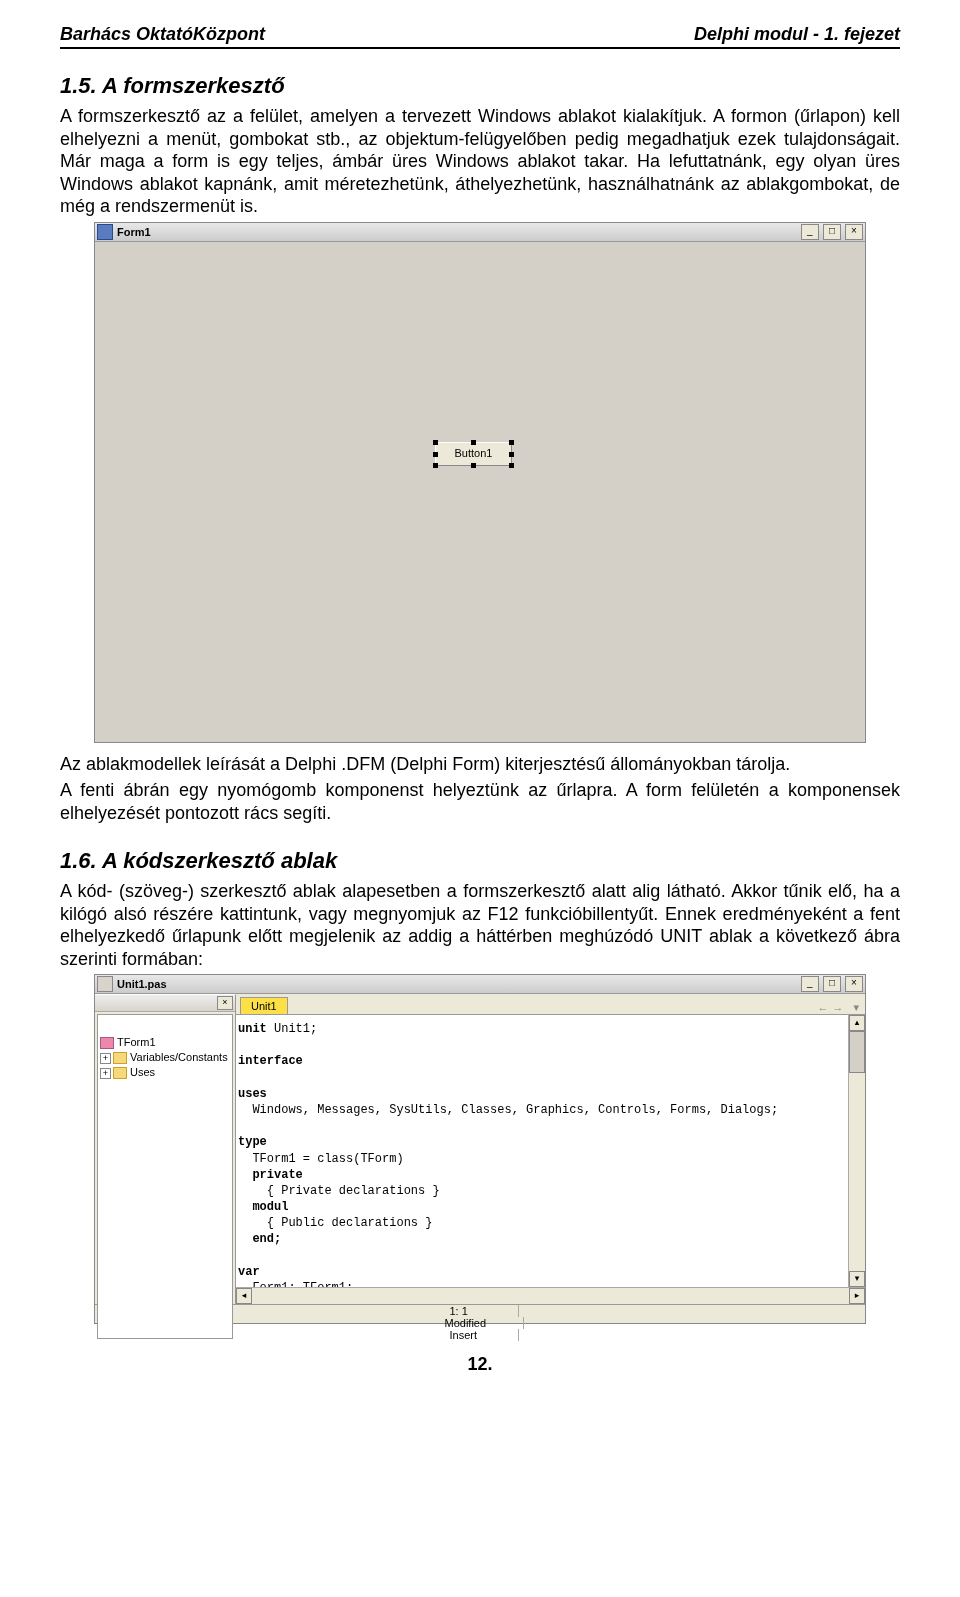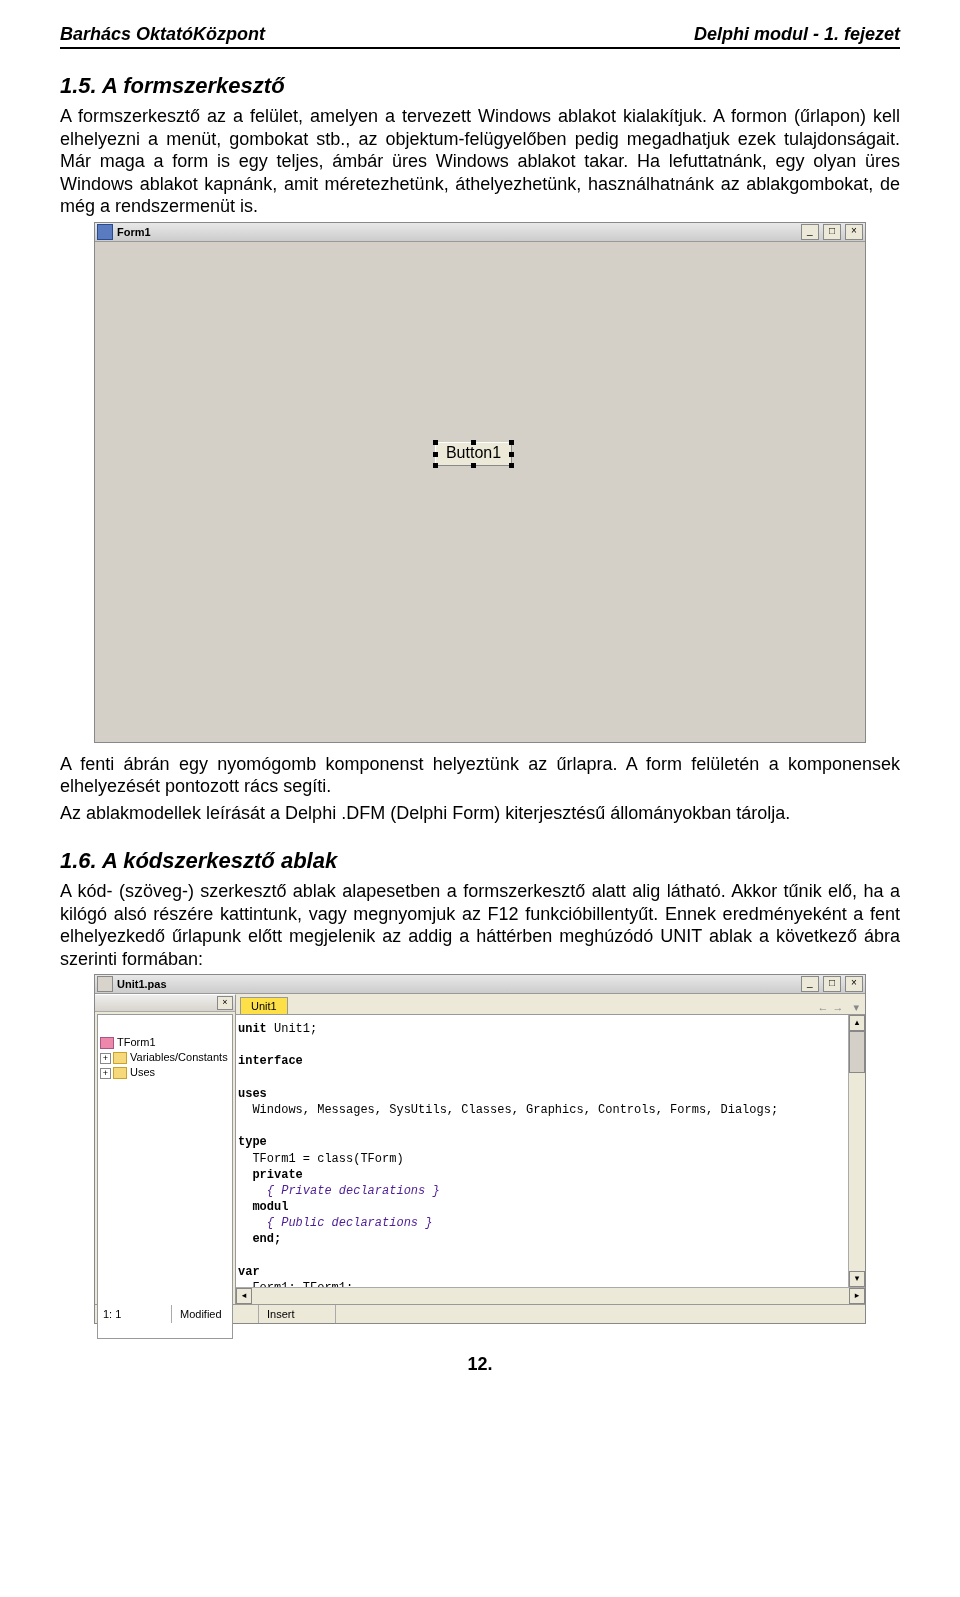--- a/index.html
+++ b/index.html
@@ -87,21 +87,21 @@
   }
   .form-button {
     position: absolute;
     left: 340px;
     top: 200px;
     width: 75px; height: 22px;
     background: #ece9d8;
     border: 1px solid #888;
     border-top-color: #fff;
     border-left-color: #fff;
-    font-size: 16px;
+    font-size: 11px;
     text-align: center;
     line-height: 20px;
   }
   .sel-handle {
     position: absolute;
     width: 5px; height: 5px;
     background: #000;
   }
   
   .win2 {
@@ -180,32 +180,32 @@
     font-family: "Courier New", monospace;
     font-size: 12px;
     white-space: pre;
     padding: 6px 2px;
     overflow:hidden;
     position:relative;
     color:#000;
     line-height:1.35;
   }
   .kw { font-weight: bold; }
-  .cm { color:#4c1d95; font-style: italic; }
+  .cm { color:#000000; }
   .vscroll {
     width:16px;background:#ece9d8;border-left:1px solid #aaa;display:flex;flex-direction:column;
   }
   .vscroll .arr {height:14px;border:1px solid #888;background:#ece9d8;text-align:center;font-size:9px;line-height:12px;}
   .vscroll .track{flex:1;background:#ece9d8;}
   .vscroll .thumb{height:40px;border:1px solid #888;background:#d4d0c8;margin:0;}
   .hscroll-row{display:flex;height:16px;border-top:1px solid #aaa;background:#ece9d8;}
   .hscroll-row .arr{width:14px;border:1px solid #888;text-align:center;font-size:9px;line-height:12px;background:#ece9d8;}
   .hscroll-row .track{flex:1;}
   .statusbar{
-    display:flex;height:18px;border-top:1px solid #999;background:#ece9d8;font-size:11px;align-items:center;
+    display:flex;height:18px;border-top:1px solid #999;background:#ece9d8;font-size:11px;align-items:center;flex-direction:column;
   }
   .statusbar .cell{border-right:1px solid #aaa;padding:0 8px;height:100%;display:flex;align-items:center;}
   .pagenum {
     text-align:center;
     font-weight:bold;
     font-size:18px;
     margin-top:30px;
   }
 </style>
 </head>
@@ -241,22 +241,22 @@
           <span class="sel-handle" style="left:-3px;top:9px"></span>
           <span class="sel-handle" style="right:-3px;top:9px"></span>
           <span class="sel-handle" style="left:-3px;bottom:-3px"></span>
           <span class="sel-handle" style="left:35px;bottom:-3px"></span>
           <span class="sel-handle" style="right:-3px;bottom:-3px"></span>
         </div>
       </div>
     </div>
   </div>
 
+  <p class="para">Az ablakmodellek leírását a Delphi .DFM (Delphi Form) kiterjesztésű állományokban tárolja.</p>
   <p class="para">A fenti ábrán egy nyomógomb komponenst helyeztünk az űrlapra. A form felületén a komponensek elhelyezését pontozott rács segíti.</p>
-  <p class="para">Az ablakmodellek leírását a Delphi .DFM (Delphi Form) kiterjesztésű állományokban tárolja.</p>
 
   <div class="h1">1.6. A kódszerkesztő ablak</div>
   <p class="para">A kód- (szöveg-) szerkesztő ablak alapesetben a formszerkesztő alatt alig látható. Akkor tűnik elő, ha a kilógó alsó részére kattintunk, vagy megnyomjuk az F12 funkcióbillentyűt. Ennek eredményeként a fent elhelyezkedő űrlapunk előtt megjelenik az addig a háttérben meghúzódó UNIT ablak a következő ábra szerinti formában:</p>
 
   <div class="figure">
     <div class="win2">
       <div class="titlebar">
         <span class="icon16" style="background:#d8d4cc;border-color:#888"></span>
         <span class="title">Unit1.pas</span>
         <span class="winbtns">

